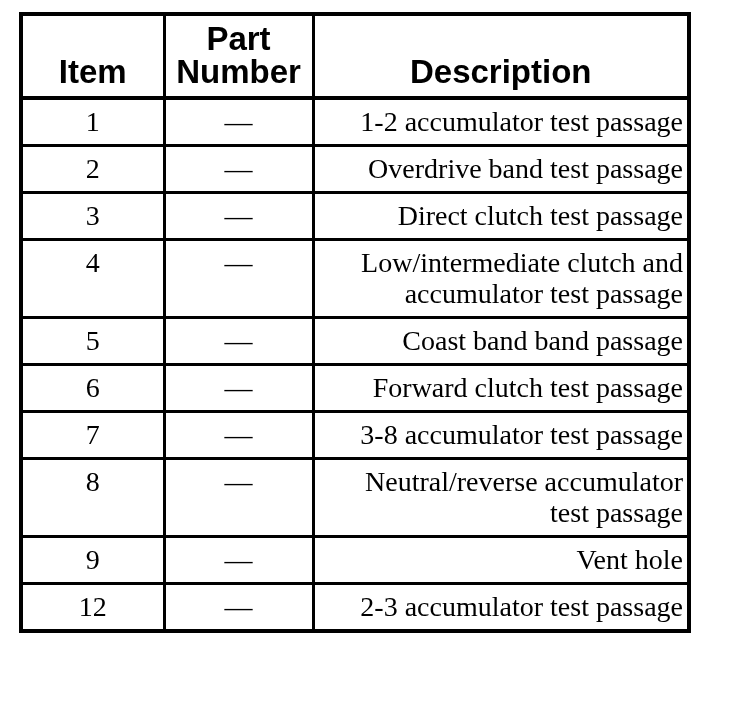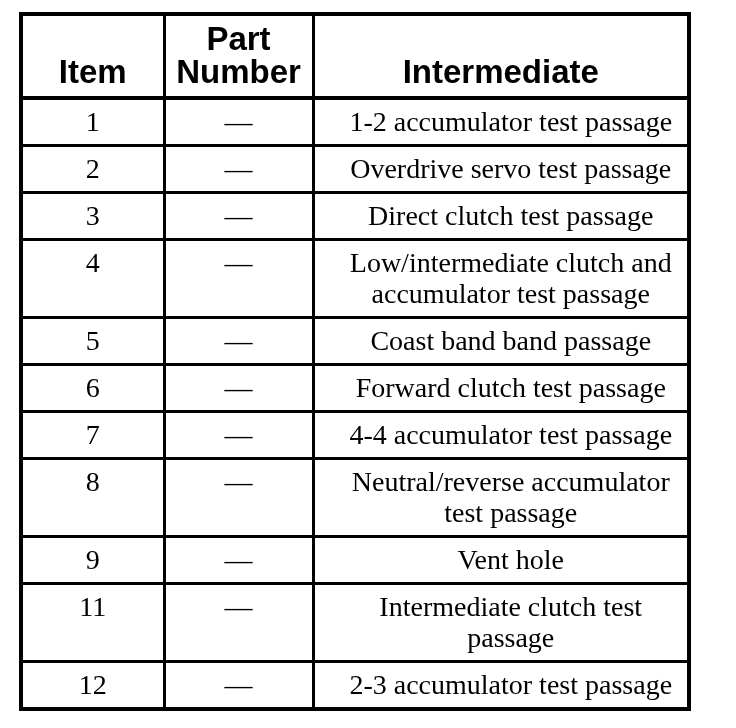--- a/index.html
+++ b/index.html
@@ -56,54 +56,54 @@
     font-size: 28px;
     line-height: 31px;
     vertical-align: top;
     padding: 6px 6px 7px 6px;
     color: #000000;
   }
   td.cell-item, td.cell-part {
     text-align: center;
   }
   td.cell-desc {
-    text-align: center;
+    text-align: right;
     padding-left: 24px;
     padding-right: 4px;
     white-space: pre-line;
   }
 </style>
 </head>
 <body>
 
 <div class="page">
   <table class="parts-table">
     <colgroup>
       <col class="col-item">
       <col class="col-part">
       <col class="col-desc">
     </colgroup>
     <thead>
       <tr>
         <th>Item</th>
         <th>Part
 Number</th>
-        <th>Intermediate</th>
+        <th>Description</th>
       </tr>
     </thead>
     <tbody>
       <tr>
         <td class="cell-item">1</td>
         <td class="cell-part">—</td>
         <td class="cell-desc">1-2 accumulator test passage</td>
       </tr>
       <tr>
         <td class="cell-item">2</td>
         <td class="cell-part">—</td>
-        <td class="cell-desc">Overdrive servo test passage</td>
+        <td class="cell-desc">Overdrive band test passage</td>
       </tr>
       <tr>
         <td class="cell-item">3</td>
         <td class="cell-part">—</td>
         <td class="cell-desc">Direct clutch test passage</td>
       </tr>
       <tr>
         <td class="cell-item">4</td>
         <td class="cell-part">—</td>
         <td class="cell-desc">Low/intermediate clutch and
@@ -115,39 +115,33 @@
         <td class="cell-desc">Coast band band passage</td>
       </tr>
       <tr>
         <td class="cell-item">6</td>
         <td class="cell-part">—</td>
         <td class="cell-desc">Forward clutch test passage</td>
       </tr>
       <tr>
         <td class="cell-item">7</td>
         <td class="cell-part">—</td>
-        <td class="cell-desc">4-4 accumulator test passage</td>
+        <td class="cell-desc">3-8 accumulator test passage</td>
       </tr>
       <tr>
         <td class="cell-item">8</td>
         <td class="cell-part">—</td>
         <td class="cell-desc">Neutral/reverse accumulator
 test passage</td>
       </tr>
       <tr>
         <td class="cell-item">9</td>
         <td class="cell-part">—</td>
         <td class="cell-desc">Vent hole</td>
       </tr>
       <tr>
-        <td class="cell-item">11</td>
-        <td class="cell-part">—</td>
-        <td class="cell-desc">Intermediate clutch test
-passage</td>
-      </tr>
-      <tr>
         <td class="cell-item">12</td>
         <td class="cell-part">—</td>
         <td class="cell-desc">2-3 accumulator test passage</td>
       </tr>
     </tbody>
   </table>
 </div>
 
 </body></html>

